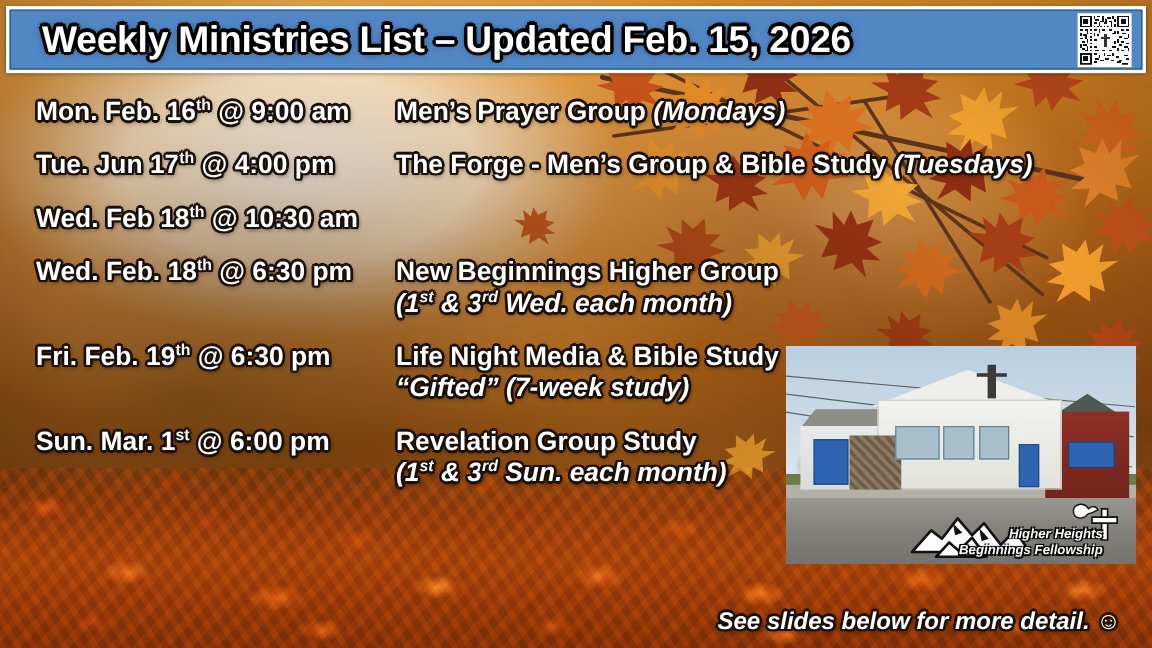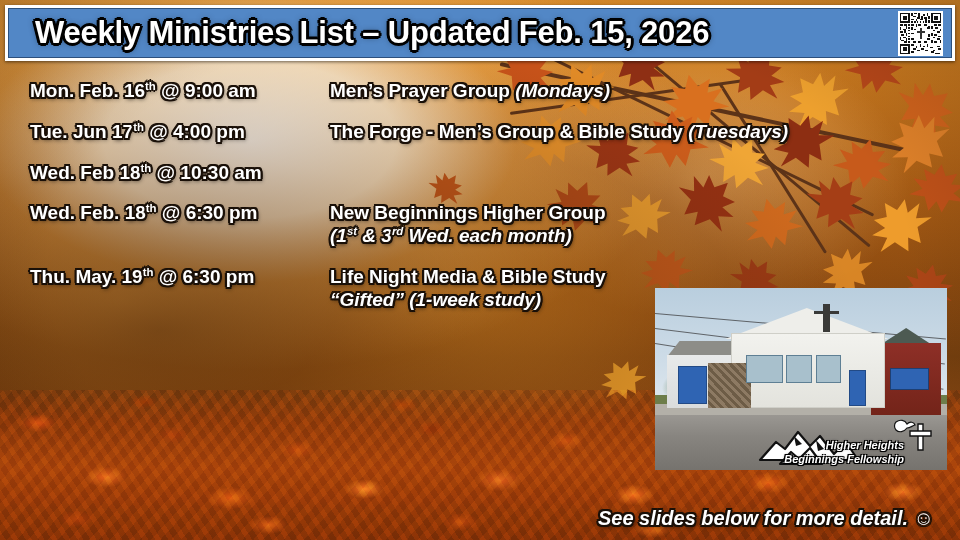--- a/index.html
+++ b/index.html
@@ -109,21 +109,21 @@
   
   .list{
     position:absolute;left:0;top:66px;width:960px;
   }
   .row{
     display:flex;align-items:flex-start;
     padding:0 0 0 30px;
     margin-bottom:2px;
   }
   .when,.what{
-    color:#fff;font-weight:bold;font-size:19px;line-height:1.20;
+    color:#fff;font-weight:bold;font-size:22px;line-height:1.20;
     text-shadow:
       -1.6px -1.6px 0 #1a1008, 1.6px -1.6px 0 #1a1008,
       -1.6px 1.6px 0 #1a1008, 1.6px 1.6px 0 #1a1008,
       -2.2px 0 0 #1a1008, 2.2px 0 0 #1a1008, 0 -2.2px 0 #1a1008, 0 2.2px 0 #1a1008,
       1px 2px 4px rgba(0,0,0,.85);
     white-space:nowrap;
   }
   .when{width:300px;flex:0 0 300px;}
   .what{flex:1;}
   .what .sub{display:block;font-style:italic;}
@@ -158,21 +158,21 @@
   .ph-win{position:absolute;bottom:48%;height:14%;background:#a8c0cc;border:1.5px solid #5e7f94;}
   .ph-cross-v{position:absolute;left:57.6%;bottom:76%;width:2.2%;height:15%;background:#3a3a38;}
   .ph-cross-h{position:absolute;left:54.4%;bottom:85.5%;width:8.6%;height:2.1%;background:#3a3a38;}
   .ph-red{position:absolute;right:2%;bottom:30%;width:24%;height:40%;background:linear-gradient(180deg,#8e2f27 0%,#732419 100%);}
   .ph-redroof{position:absolute;right:2%;bottom:68%;width:24%;height:10%;background:#4d5a52;clip-path:polygon(10% 100%,50% 0,90% 100%);}
   .ph-sign{position:absolute;right:6%;bottom:44%;width:13%;height:11%;background:#2f64b3;border:1px solid #1e3f73;}
   .ph-wire{position:absolute;left:0;right:0;height:1px;background:rgba(60,60,62,.75);transform-origin:left center;}
 
   .logo{position:absolute;right:4px;bottom:2px;width:185px;height:52px;}
   .logo-txt{
-    position:absolute;right:43px;bottom:4px;text-align:right;
+    position:absolute;right:28px;bottom:4px;text-align:right;
     color:#fff;font-style:italic;font-weight:bold;font-size:11px;line-height:1.22;
     text-shadow:-1.2px -1.2px 0 #000,1.2px -1.2px 0 #000,-1.2px 1.2px 0 #000,1.2px 1.2px 0 #000,0 0 3px #000;
     white-space:nowrap;
   }
 
   
   .footer{
     position:absolute;right:26px;bottom:10px;
     color:#fff;font-weight:bold;font-style:italic;font-size:20px;
     text-shadow:
@@ -321,28 +321,39 @@
       <div class="what">
         <span>New Beginnings Higher Group</span>
         <span class="sub">
           <span>(1</span><sup>st</sup><span> &amp; 3</span><sup>rd</sup><span> Wed. each month)</span>
         </span>
       </div>
     </div>
 
     <div class="row" style="margin-top:18px;">
       <div class="when">
-        <span>Thu. May. 19</span><sup>th</sup><span> @ 6:30 pm</span>
+        <span>Fri. Feb. 19</span><sup>th</sup><span> @ 6:30 pm</span>
       </div>
       <div class="what">
         <span>Life Night Media &amp; Bible Study</span>
-        <span class="sub">“Gifted” (1-week study)</span>
-      </div>
-    </div>
-
+        <span class="sub">“Gifted” (7-week study)</span>
+      </div>
+    </div>
+
+    <div class="row" style="margin-top:18px;">
+      <div class="when">
+        <span>Sun. Mar. 1</span><sup>st</sup><span> @ 6:00 pm</span>
+      </div>
+      <div class="what">
+        <span>Revelation Group Study</span>
+        <span class="sub">
+          <span>(1</span><sup>st</sup><span> &amp; 3</span><sup>rd</sup><span> Sun. each month)</span>
+        </span>
+      </div>
+    </div>
 
   </div>
 
   <div class="photo">
     <div class="ph-sky"></div>
 
     <div class="ph-wire" style="top:14%;transform:rotate(5deg);"></div>
     <div class="ph-wire" style="top:22%;transform:rotate(7deg);"></div>
     <div class="ph-wire" style="top:30%;transform:rotate(9deg);"></div>
 

